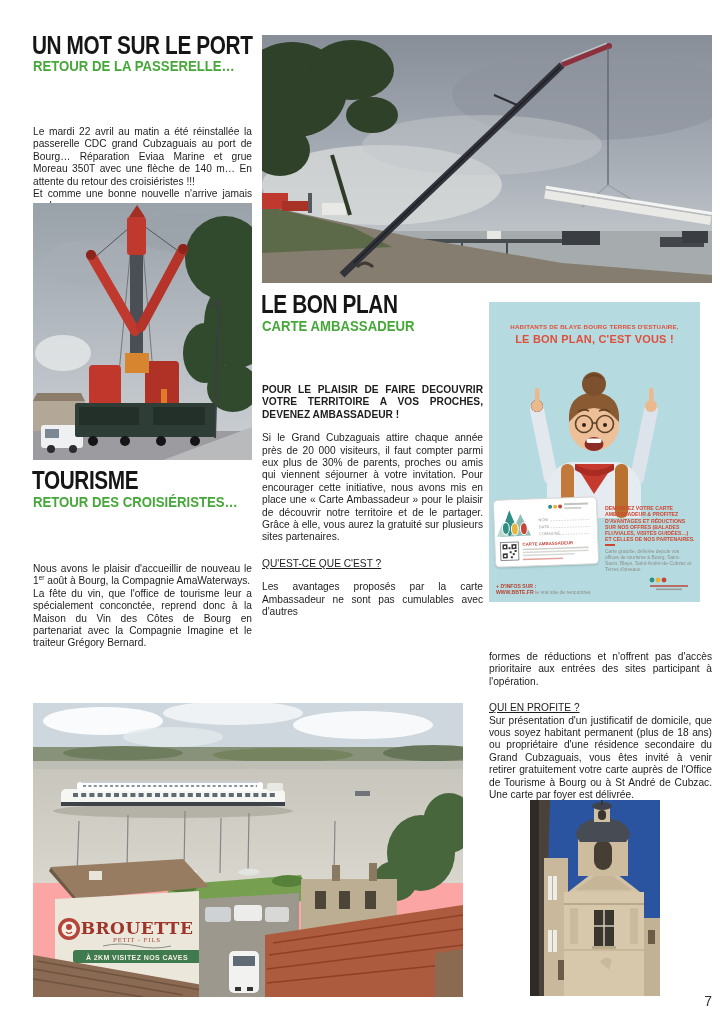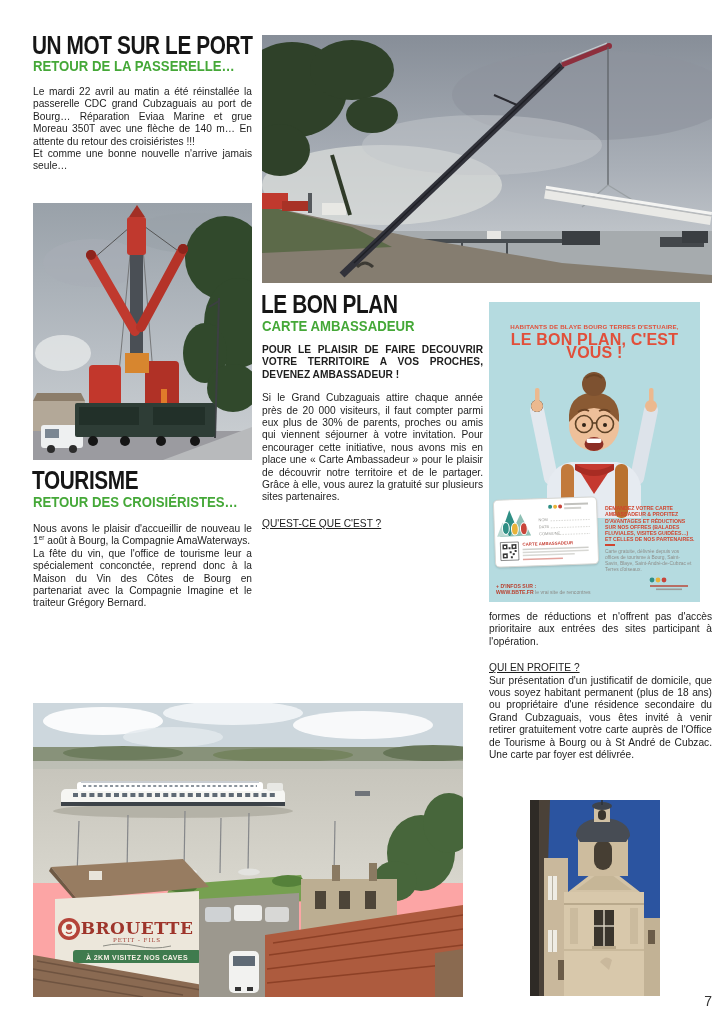--- a/index.html
+++ b/index.html
@@ -1,34 +1,34 @@
 <!DOCTYPE html>
 <html><head>
 <meta charset="utf-8">
 <style>
   html,body{margin:0;padding:0;background:#ffffff;width:728px;height:1030px;overflow:hidden;
             font-family:"Liberation Sans",sans-serif;}
   .h1{position:absolute;margin:0;font-weight:bold;font-size:26px;line-height:26px;color:#161616;
       letter-spacing:-0.5px;white-space:nowrap;transform:scaleX(0.8);transform-origin:left top;}
   .h2{position:absolute;margin:0;font-weight:bold;font-size:15.5px;line-height:16px;color:#45a838;
       white-space:nowrap;transform:scaleX(0.85);transform-origin:left top;}
-  .bt{position:absolute;font-size:10.2px;line-height:12.4px;color:#1d1d1d;text-align:justify;}
+  .bt{position:absolute;font-size:10.2px;line-height:12.4px;color:#1d1d1d;text-align:justify;margin-top:40px;}
   .bt p{margin:0;}
   .gap{margin-top:11px !important;}
   .qtitle{margin-top:14px !important;text-align:left;text-decoration:underline;}
   .kicker{font-weight:bold;}
   sup{font-size:6.5px;line-height:0;}
   .photo{position:absolute;overflow:hidden;background:#fca5a5;}
   .photo svg{display:block;}
   
   .promo{position:absolute;left:489px;top:302px;width:211px;height:300px;background:#b5dbe0;overflow:hidden;}
   .promo .eyebrow{position:absolute;top:21px;left:0;right:0;text-align:center;font-weight:bold;
                   font-size:6.2px;line-height:7px;color:#e14f3a;letter-spacing:0.2px;}
   .promo .headline{position:absolute;top:31px;left:0;right:0;text-align:center;font-weight:bold;
-                   font-size:16px;line-height:13px;color:#e14f3a;letter-spacing:0.2px;}
+                   font-size:11px;line-height:13px;color:#e14f3a;letter-spacing:0.2px;}
   .promo .woman{position:absolute;left:0;top:46px;width:211px;height:170px;}
   .minicard{position:absolute;left:5px;top:196px;width:102px;height:66px;background:#ffffff;
             border:1px solid #d8d8d4;border-radius:5px;transform:rotate(-2deg);box-shadow:0 1px 2px rgba(0,0,0,.15);}
   .ask{position:absolute;left:116px;top:203px;width:90px;font-weight:bold;font-size:5.2px;
        line-height:6.3px;color:#d0452f;}
   .ask-dash{position:absolute;left:116px;top:242px;width:10px;height:1.5px;background:#d0452f;}
   .details{position:absolute;left:116px;top:247px;width:88px;font-size:4.9px;line-height:5.9px;color:#8e8e8a;}
   .promo-logo{position:absolute;right:10px;top:273px;width:42px;height:16px;}
   .infos{position:absolute;left:7px;top:281px;width:110px;font-size:5.1px;line-height:6.2px;color:#b9402f;font-weight:bold;}
   .infos .tag{font-weight:normal;color:#8a8a86;}
@@ -174,20 +174,21 @@
       <rect x="420" y="196" width="26" height="12" fill="#3a3e42"></rect>
     </svg>
   </div>
 
   <h1 class="h1" style="left:261px;top:291px;">LE BON PLAN</h1>
   <h2 class="h2" style="left:262px;top:318px;">CARTE AMBASSADEUR</h2>
   <div class="bt" style="left:262px;top:344px;width:221px;">
     <p class="kicker">POUR LE PLAISIR DE FAIRE DECOUVRIR VOTRE TERRITOIRE A VOS PROCHES, DEVENEZ AMBASSADEUR !</p>
     <p class="gap">Si le Grand Cubzaguais attire chaque année près de 20 000 visiteurs, il faut compter parmi eux plus de 30% de parents, proches ou amis qui viennent séjourner à votre invitation. Pour encourager cette initiative, nous avons mis en place une « Carte Ambassadeur » pour le plaisir de découvrir notre territoire et de le partager. Grâce à elle, vous aurez la gratuité sur plusieurs sites partenaires.</p>
     <p class="qtitle">QU'EST-CE QUE C'EST ?</p>
+    <p class="gap">Les avantages proposés par la carte Ambassadeur ne sont pas cumulables avec d'autres</p>
   </div>
 
   <div class="promo">
     <div class="eyebrow">HABITANTS DE BLAYE BOURG TERRES D'ESTUAIRE,</div>
     <div class="headline">LE BON PLAN, C'EST VOUS !</div>
     <svg class="woman" width="211" height="170" viewBox="0 0 211 170">
 
       <line x1="62" y1="130" x2="48" y2="62" stroke="#e3e8ee" stroke-width="14" stroke-linecap="round"></line>
       <line x1="148" y1="130" x2="162" y2="62" stroke="#dde3ea" stroke-width="14" stroke-linecap="round"></line>
 

